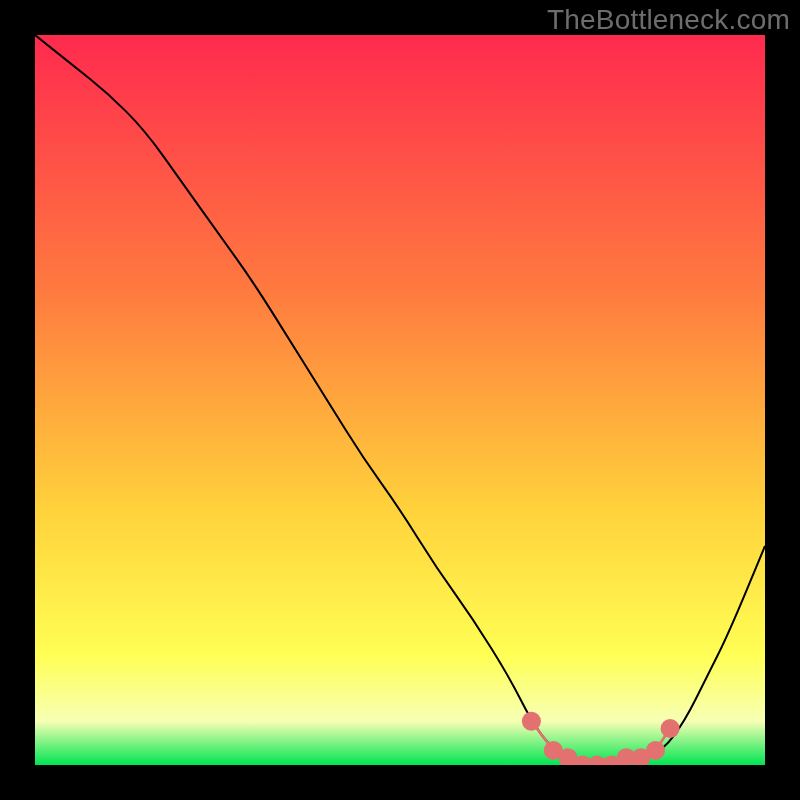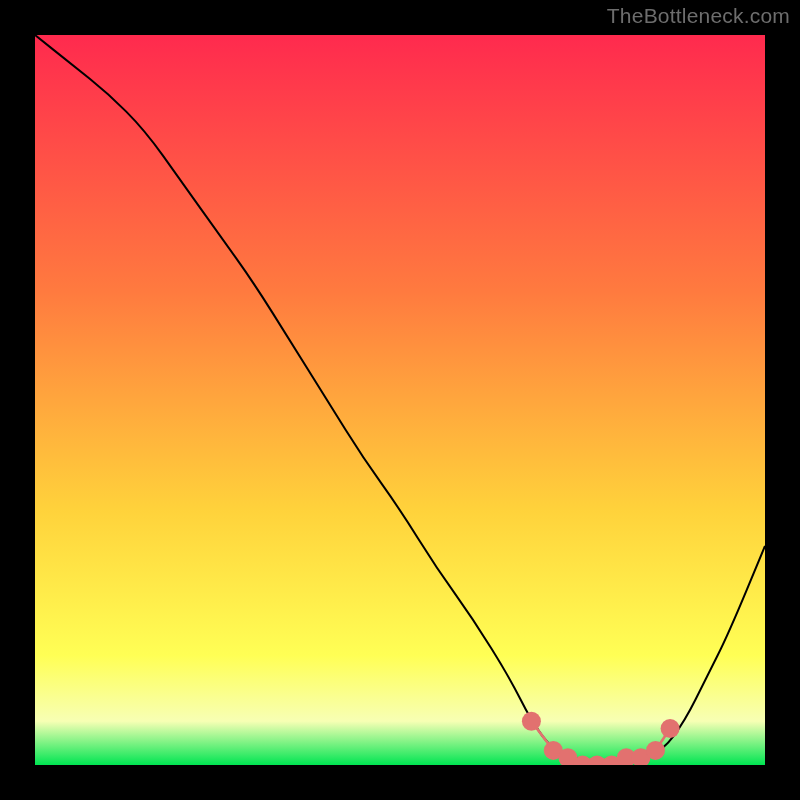--- a/index.html
+++ b/index.html
@@ -17,21 +17,21 @@
     top: 0;
     width: 800px;
     height: 800px;
     background: #000;
   }
   .watermark {
     position: absolute;
     top: 4px;
     right: 10px;
     color: #6d6d6d;
-    font-size: 21px;
+    font-size: 28px;
     font-weight: 500;
     letter-spacing: 0.2px;
     user-select: none;
   }
   .plot {
     position: absolute;
     left: 35px;
     top: 35px;
     width: 730px;
     height: 730px;

